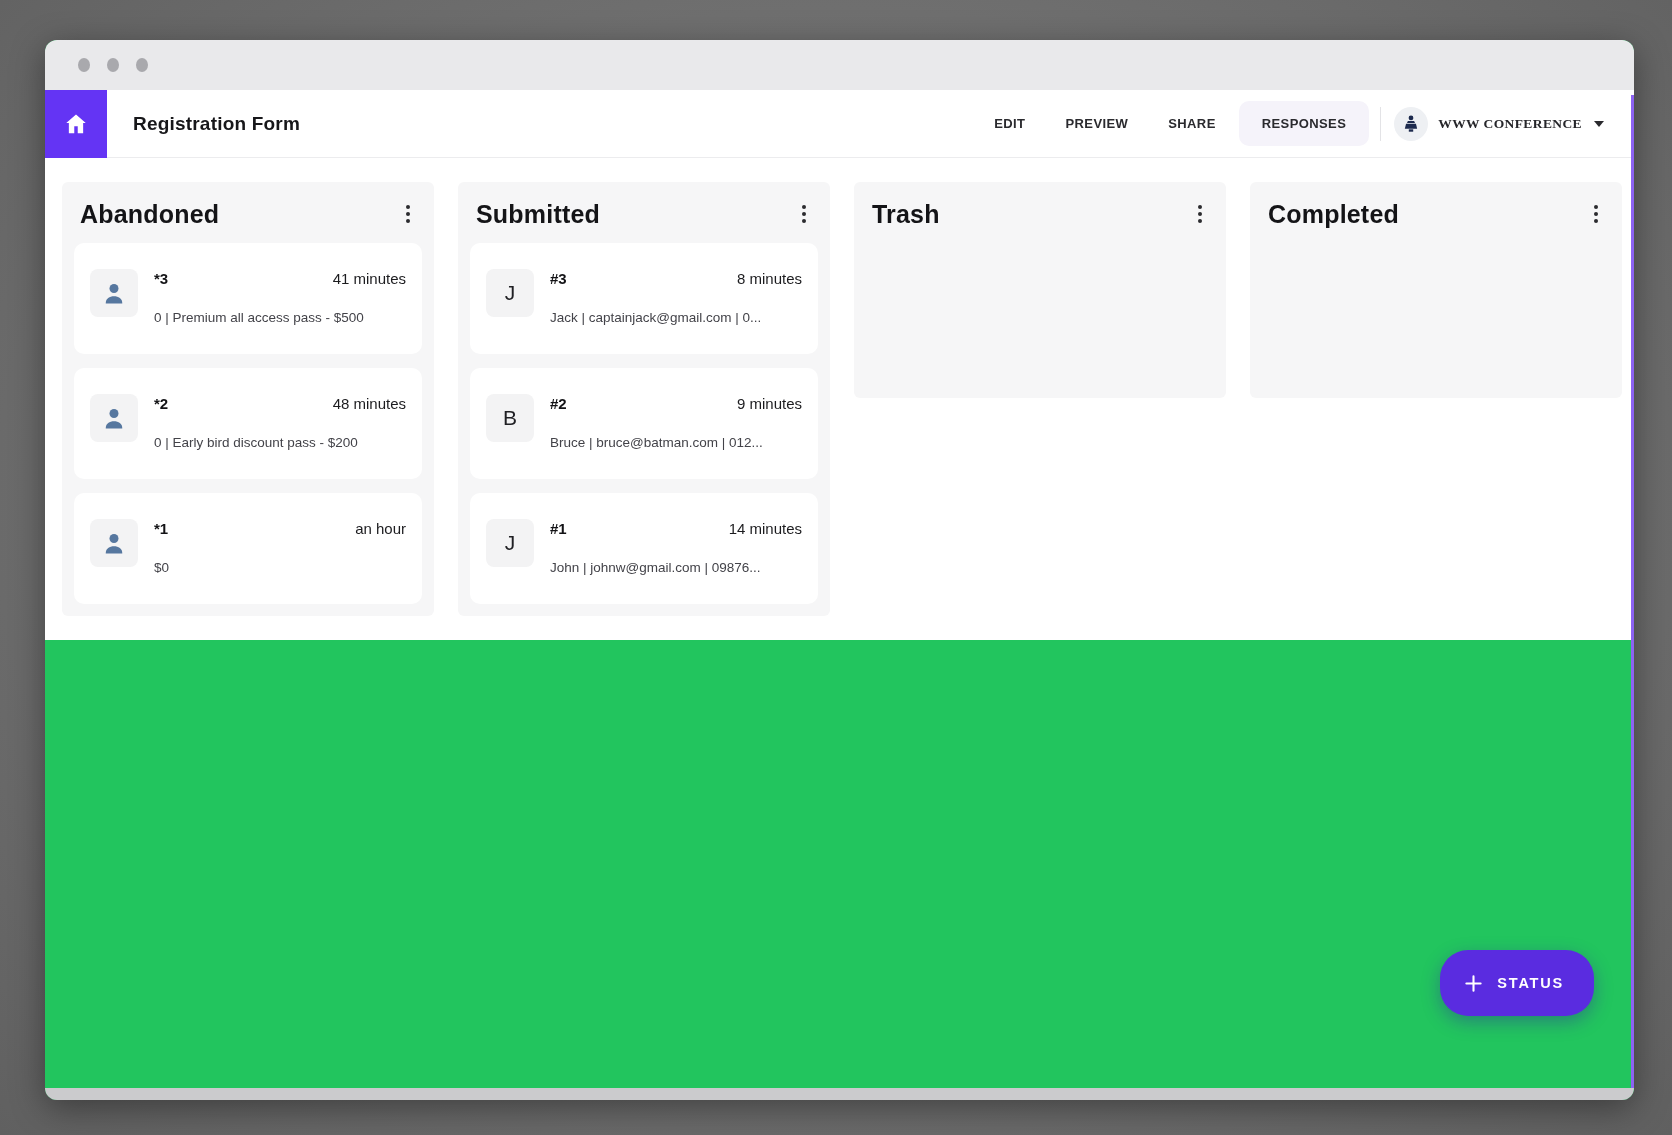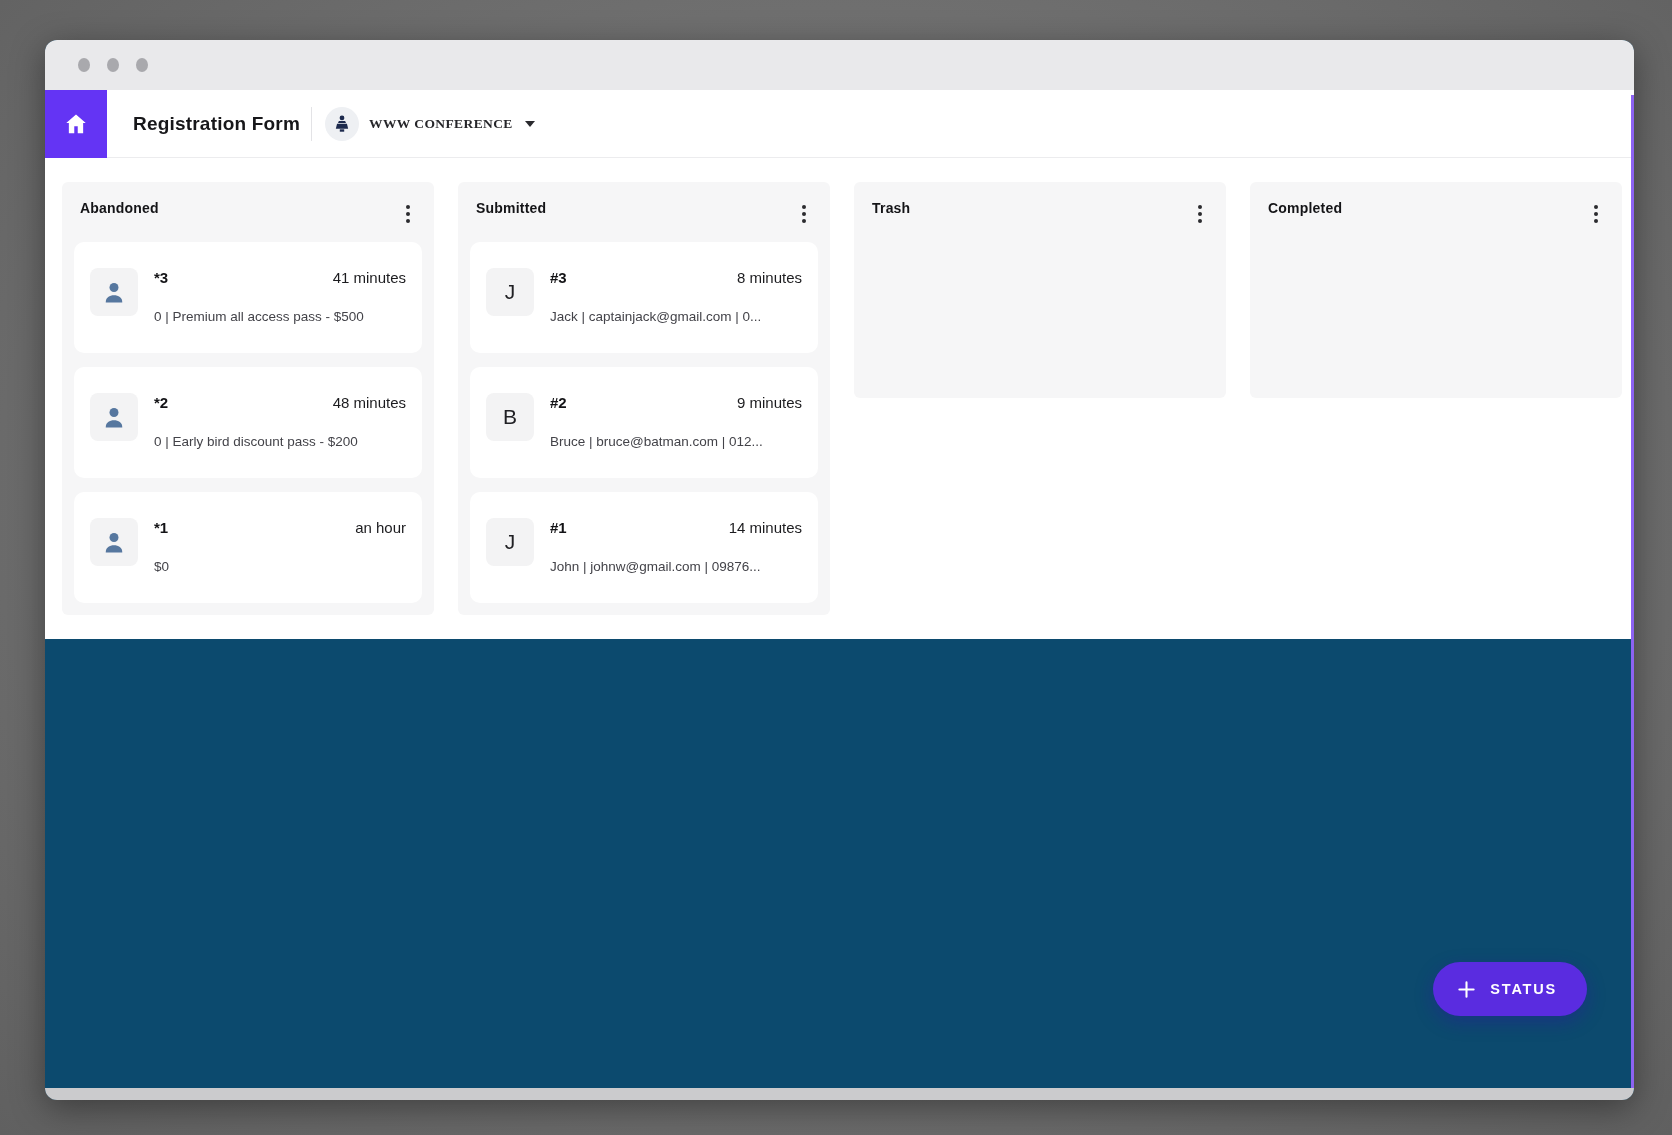--- a/index.html
+++ b/index.html
@@ -14,21 +14,21 @@
   *{box-sizing:border-box;margin:0;padding:0;}
   html,body{width:1672px;height:1135px;overflow:hidden;}
   body{
     background:var(--frame-bg);
     background-image:radial-gradient(ellipse at 50% 45%, rgba(255,255,255,0.06), rgba(0,0,0,0.22));
     font-family:"Liberation Sans","DejaVu Sans",sans-serif;
     position:relative;
   }
   .window{
     position:absolute;left:45px;top:40px;width:1589px;height:1060px;
-    background:#0c4a6e;border-radius:12px;overflow:hidden;
+    background:#22c55e;border-radius:12px;overflow:hidden;
     box-shadow:0 8px 34px rgba(0,0,0,0.4);
   }
   
   .chrome{height:50px;background:var(--chrome-bg);display:flex;align-items:center;padding-left:33px;gap:17px;}
   .dot{width:12px;height:14px;border-radius:50%;background:#a9a9ad;cursor:pointer;}
   
   .appheader{height:68px;background:#fff;border-bottom:1px solid #ececee;display:flex;align-items:center;}
   .home{width:62px;height:68px;background:var(--accent);display:flex;align-items:center;justify-content:center;border:none;cursor:pointer;flex:none;}
   .page-title{margin-left:26px;font-size:19px;font-weight:700;color:#17171a;letter-spacing:0.2px;}
   .nav{margin-left:auto;display:flex;align-items:center;gap:6px;}
@@ -37,34 +37,34 @@
   .vdivider{width:1px;height:34px;background:#e3e3e6;margin:0 13px 0 11px;}
   .workspace{display:flex;align-items:center;gap:10px;margin-right:30px;cursor:pointer;background:none;border:none;font-family:Liberation Serif, serif;}
   .ws-icon{width:34px;height:34px;border-radius:50%;background:#eef0f3;display:flex;align-items:center;justify-content:center;flex:none;}
   .ws-label{font-size:13.5px;font-weight:600;color:#26262a;letter-spacing:0.4px;white-space:nowrap;}
   .caret{width:0;height:0;border-left:5px solid transparent;border-right:5px solid transparent;border-top:6px solid #2a2a2e;margin-left:2px;}
   
   .board{padding:24px 17px;display:flex;gap:24px;align-items:flex-start;background:#fff;}
   .col{width:372px;background:var(--column-bg);border-radius:6px;padding-bottom:12px;flex:none;}
   .col.empty{height:216px;}
   .col-head{display:flex;justify-content:space-between;align-items:flex-start;padding:18px 18px 8px 18px;}
-  .col-title{font-size:14px;font-weight:700;color:#141417;letter-spacing:0.2px;}
+  .col-title{font-size:25px;font-weight:700;color:#141417;letter-spacing:0.2px;}
   .kebab{display:flex;flex-direction:column;gap:3px;padding:5px 6px;cursor:pointer;background:none;border:none;}
   .kebab span{width:4px;height:4px;border-radius:50%;background:#2b2b2f;display:block;}
   .cards{padding:6px 12px 0 12px;display:flex;flex-direction:column;gap:14px;}
   .card{background:#fff;border-radius:10px;padding:26px 16px;display:flex;gap:16px;cursor:pointer;}
   .avatar{width:48px;height:48px;border-radius:8px;background:#f3f3f4;flex:none;display:flex;align-items:center;justify-content:center;font-size:21px;color:#202024;}
   .card-main{flex:1;min-width:0;}
   .card-top{display:flex;justify-content:space-between;align-items:baseline;line-height:20px;}
   .card-title{font-weight:700;font-size:15px;color:#131316;}
   .card-time{font-size:15px;color:#1c1c1f;white-space:nowrap;}
   .card-sub{margin-top:19px;font-size:13.5px;color:#434349;white-space:nowrap;overflow:hidden;line-height:20px;}
   
   .fab{
-    position:absolute;right:47px;bottom:84px;height:54px;padding:0 30px 0 24px;border-radius:28px;
+    position:absolute;right:40px;bottom:84px;height:66px;padding:0 30px 0 24px;border-radius:28px;
     background:var(--fab);color:#fff;display:flex;align-items:center;gap:14px;border:none;cursor:pointer;
     font-family:inherit;font-size:14.5px;font-weight:700;letter-spacing:1.8px;
     box-shadow:0 6px 18px rgba(50,15,170,0.35);
   }
   
   .hscroll{position:absolute;left:0;right:0;bottom:0;height:12px;background:var(--scrollbar);cursor:pointer;}
   .vscroll{position:absolute;right:0;top:55px;bottom:12px;width:3px;background:var(--right-scrollbar);cursor:pointer;}
 </style>
 </head>
 <body>
@@ -80,20 +80,26 @@
   <div class="appheader">
     <button class="home">
       <span style="display:flex;">
         <svg width="26" height="26" viewBox="0 0 24 24">
             <path fill="#ffffff" d="M12 3.2 3 11h2.4v9.6h5V14h3.2v6.6h5V11H21z"></path>
           </svg>
       </span>
     </button>
     <div class="page-title">Registration Form</div>
 
+    <nav class="nav">
+      <button class="nav-item">EDIT</button>
+      <button class="nav-item">PREVIEW</button>
+      <button class="nav-item">SHARE</button>
+      <button class="nav-item active">RESPONSES</button>
+    </nav>
 
     <div class="vdivider"></div>
 
     <button class="workspace">
       <span class="ws-icon">
         <svg width="22" height="22" viewBox="0 0 24 24">
           <circle cx="12" cy="5.4" r="2.6" fill="#1d2a4d"></circle>
           <path d="M8.6 8.6h6.8l1 2.2H7.6z" fill="#1d2a4d"></path>
           <path d="M6.6 11.6h10.8l1.3 5.6H5.3z" fill="#1d2a4d"></path>
           <rect x="9.6" y="17.8" width="4.8" height="2.6" fill="#1d2a4d"></rect>

